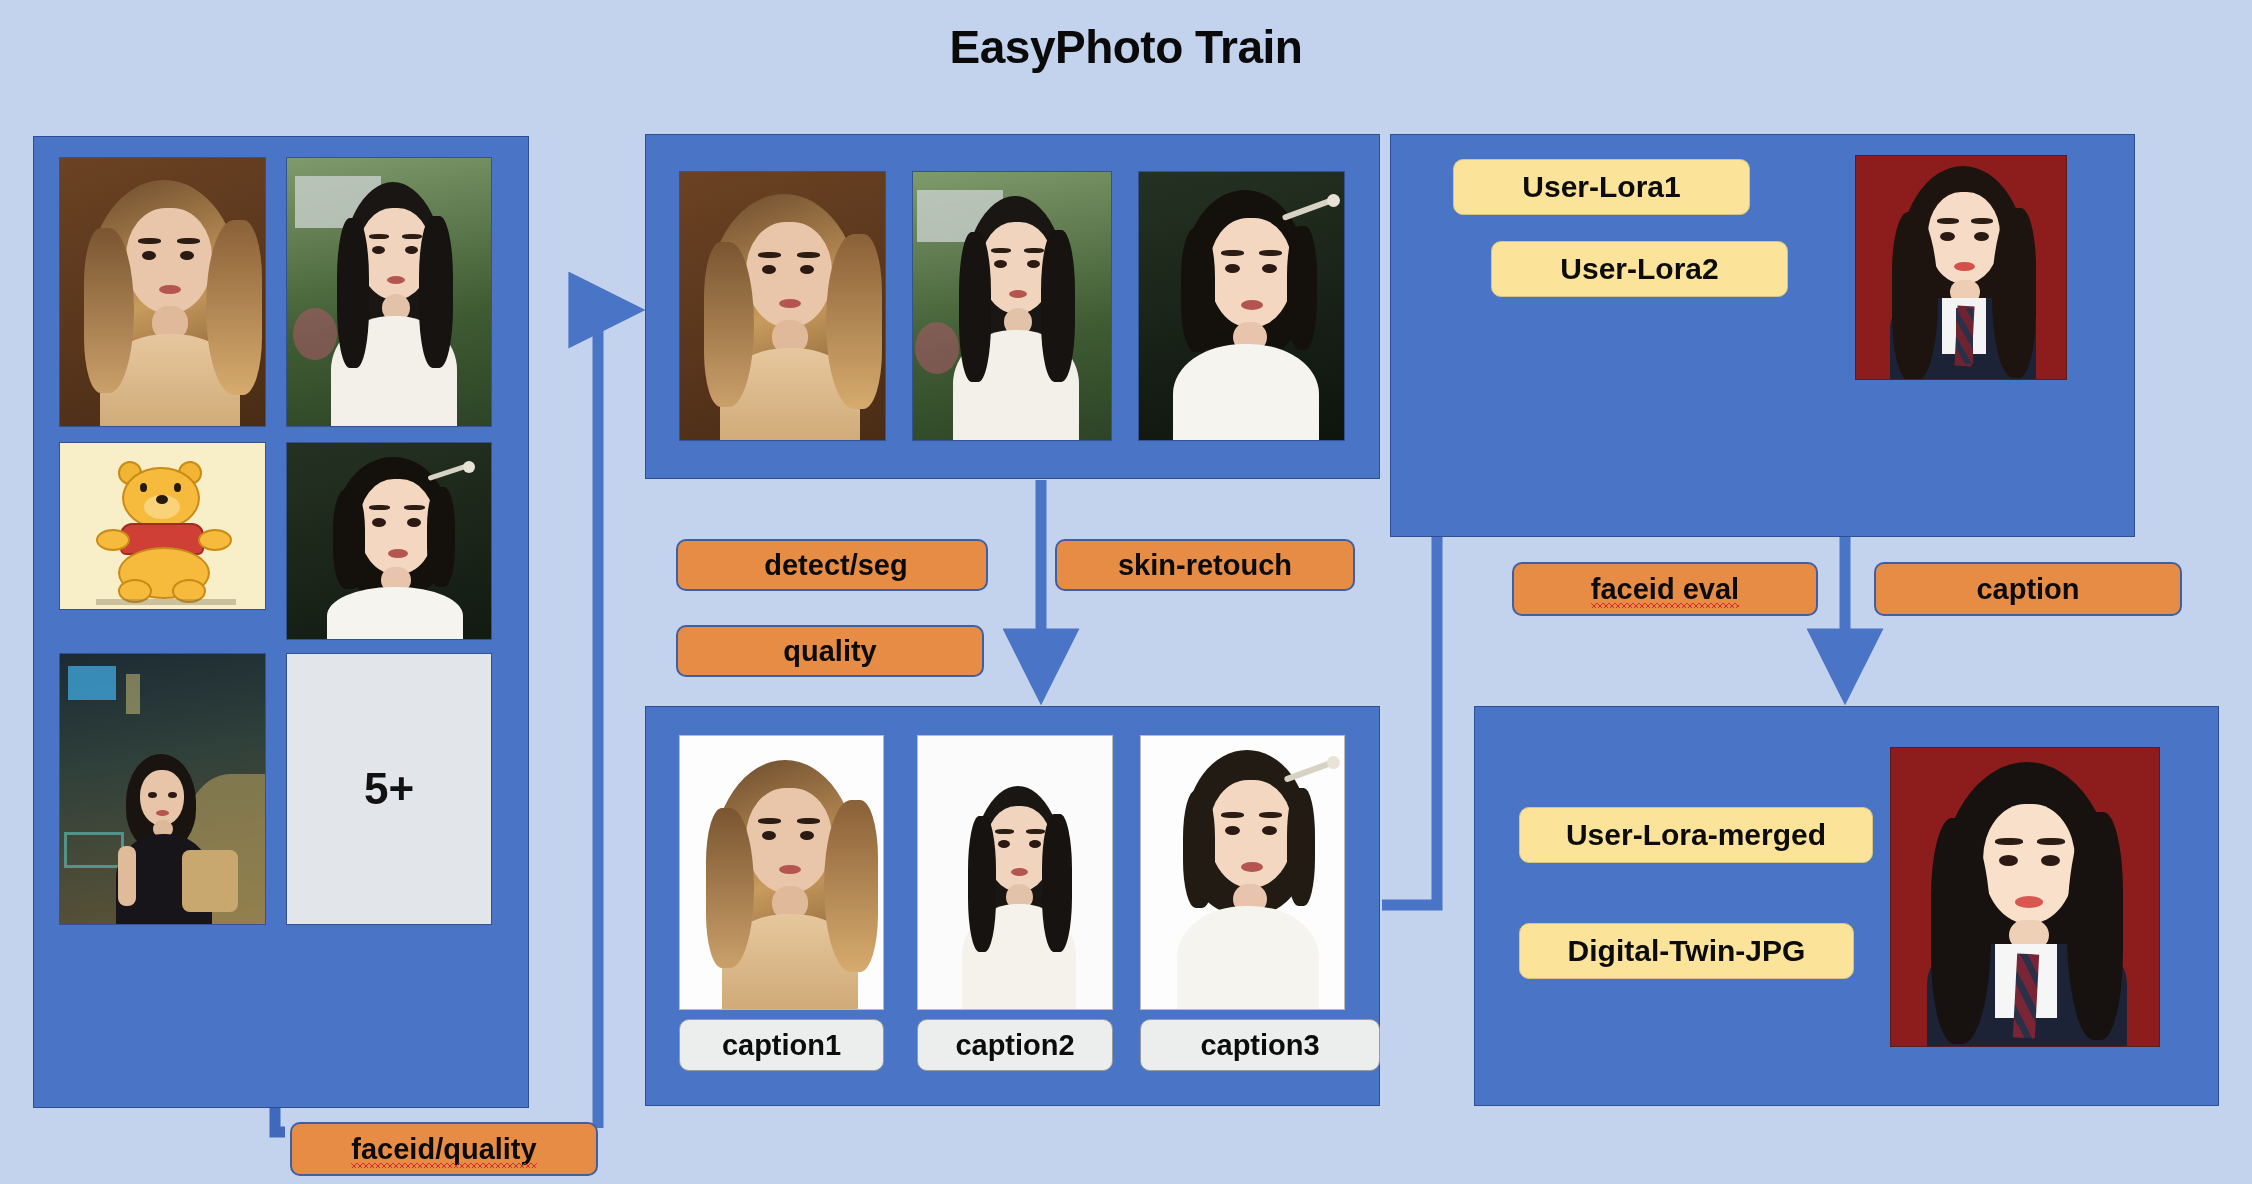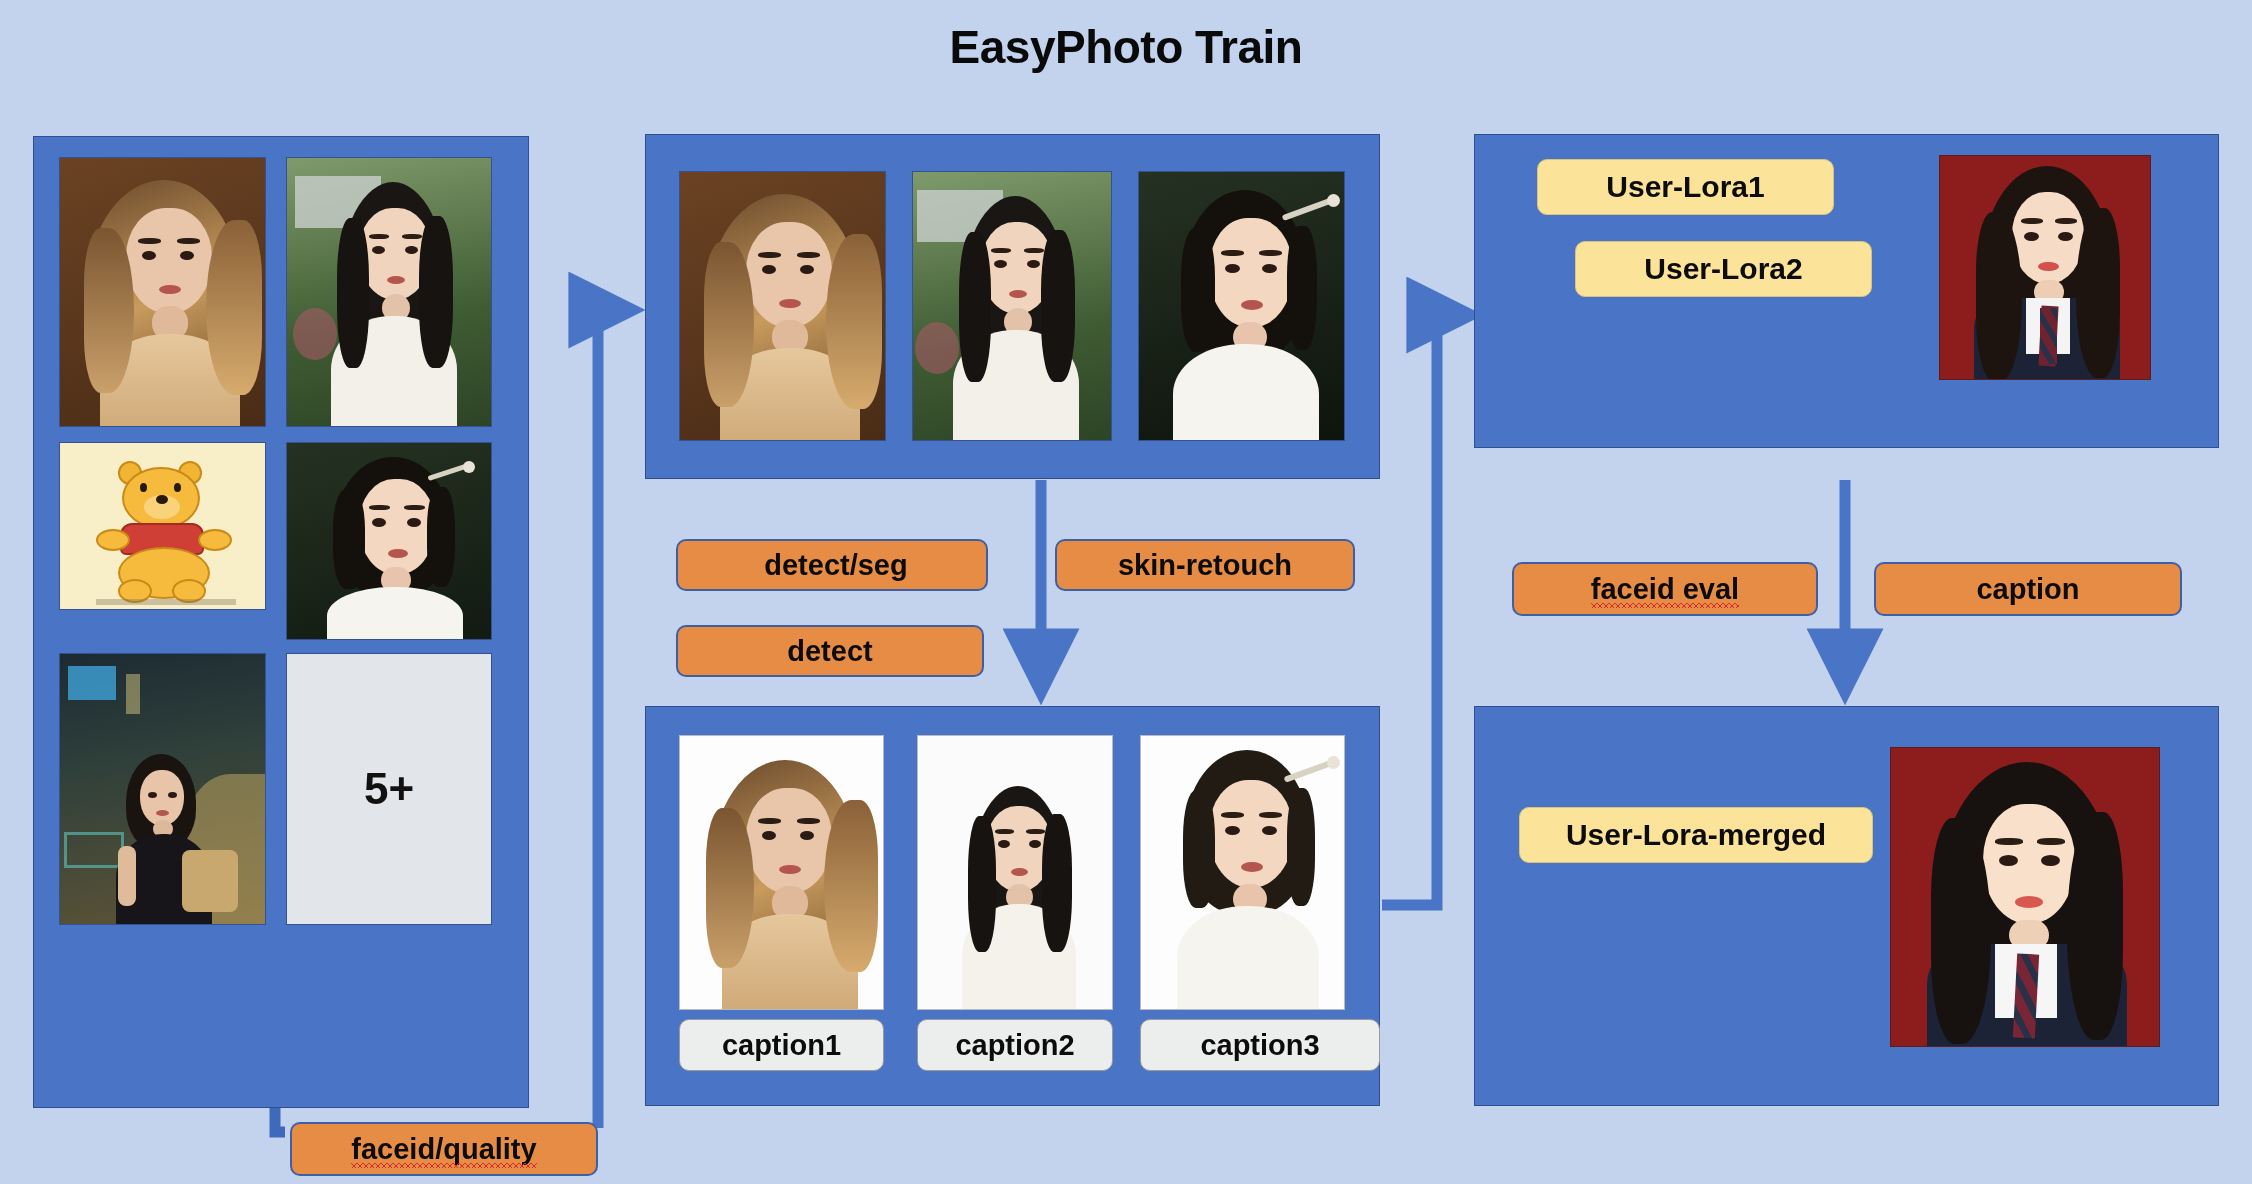--- a/index.html
+++ b/index.html
@@ -293,21 +293,21 @@
       <div class="hairfront" style="left:42px;top:56px;width:34px;height:124px;border-radius:40%;background:#14100c;"></div>
       <div class="hairfront" style="left:148px;top:54px;width:30px;height:124px;border-radius:40%;background:#14100c;"></div>
     </div>
   </div>
 </div>
 
 <div class="pill pill-orange" style="left:676px; top:539px; width:312px; height:52px;padding-left:8px;">
   <span>detect/seg</span>
 </div>
 <div class="pill pill-orange" style="left:676px; top:625px; width:308px; height:52px;">
-  <span>detect</span>
+  <span>quality</span>
 </div>
 <div class="pill pill-orange" style="left:1055px; top:539px; width:300px; height:52px;">
   <span>skin-retouch</span>
 </div>
 
 <div class="panel" style="left:645px; top:706px; width:735px; height:400px;">
 
   <div class="tile" style="left:33px; top:28px; width:205px; height:275px; background:#fff; border-color:#bbb;">
     <div class="ph">
       <div class="bg" style="background:#fdfdfd;"></div>
@@ -365,21 +365,21 @@
     <span>caption1</span>
   </div>
   <div class="pill pill-cap" style="left:271px; top:312px; width:196px; height:52px;">
     <span>caption2</span>
   </div>
   <div class="pill pill-cap" style="left:494px; top:312px; width:240px; height:52px;">
     <span>caption3</span>
   </div>
 </div>
 
-<div class="panel" style="left:1474px; top:134px; width:745px; height:314px;">
+<div class="panel" style="left:1390px; top:134px; width:745px; height:403px;">
 
   <div class="pill pill-yellow" style="left:62px; top:24px; width:297px; height:56px;">
     <span>User-Lora1</span>
   </div>
   <div class="pill pill-yellow" style="left:100px; top:106px; width:297px; height:56px;">
     <span>User-Lora2</span>
   </div>
 
   <div class="tile" style="left:464px; top:20px; width:212px; height:225px; border-color:#5a1d1d;">
     <div class="ph">
@@ -409,20 +409,23 @@
 </div>
 <div class="pill pill-orange" style="left:1874px; top:562px; width:308px; height:54px;">
   <span>caption</span>
 </div>
 
 <div class="panel" style="left:1474px; top:706px; width:745px; height:400px;">
 
   <div class="pill pill-yellow" style="left:44px; top:100px; width:354px; height:56px;">
     <span>User-Lora-merged</span>
   </div>
+  <div class="pill pill-yellow" style="left:44px; top:216px; width:335px; height:56px;">
+    <span>Digital-Twin-JPG</span>
+  </div>
 
   <div class="tile" style="left:415px; top:40px; width:270px; height:300px; border-color:#5a1d1d;">
     <div class="ph">
       <div class="bg" style="background:#8d1d1d;"></div>
       <div class="hair" style="left:48px;top:14px;width:176px;height:262px;background:#171210;"></div>
       <div class="face" style="left:92px;top:56px;width:92px;height:120px;background:#f8e0ca;"></div>
       <div class="brow" style="left:104px;top:90px;width:28px;height:7px;"></div>
       <div class="brow" style="left:146px;top:90px;width:28px;height:7px;"></div>
       <div class="eye" style="left:108px;top:107px;width:19px;height:11px;"></div>
       <div class="eye" style="left:150px;top:107px;width:19px;height:11px;"></div>

